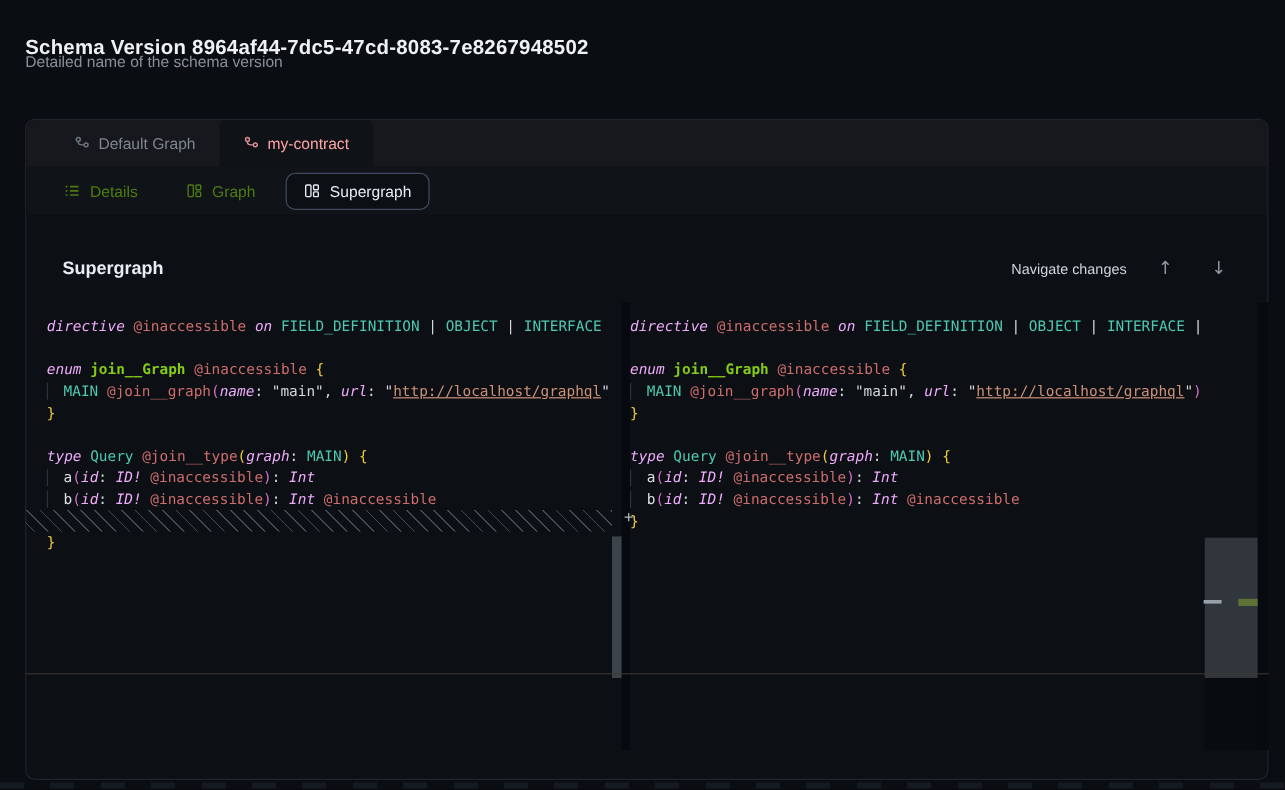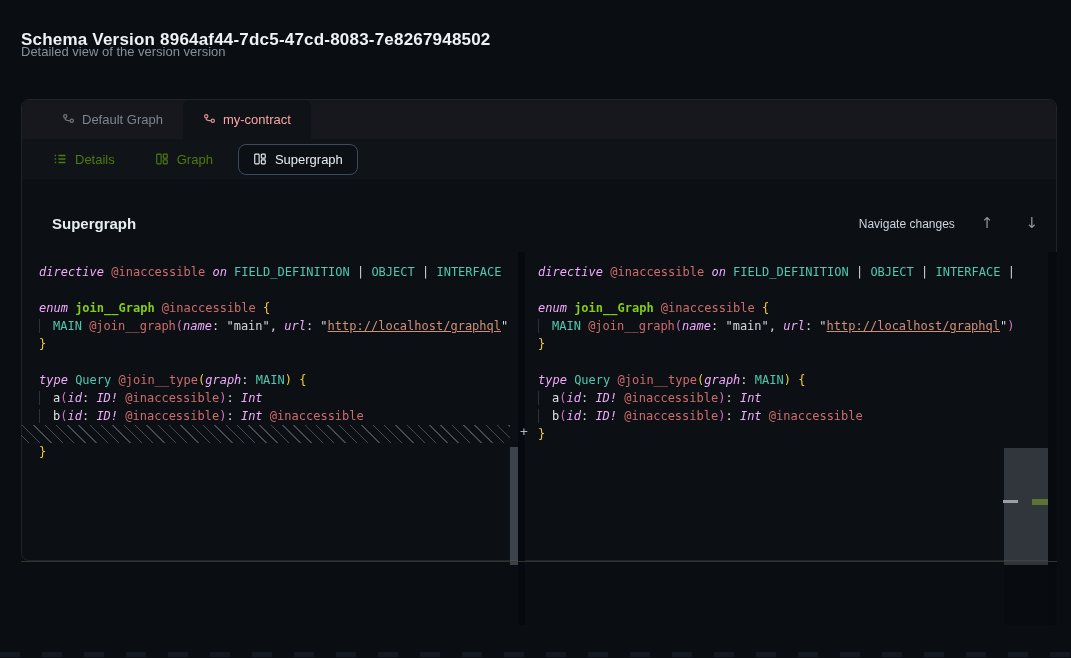--- a/index.html
+++ b/index.html
@@ -2,48 +2,48 @@
 <html><head>
 <meta charset="utf-8">
 <style>
   * { margin:0; padding:0; box-sizing:border-box; }
   html,body { width:1071px; height:658px; background:#0a0d12; font-family:"Liberation Sans",sans-serif; }
   #app { position:relative; width:1071px; height:658px; overflow:hidden; background:#0a0d12; }
 
   .page-title { position:absolute; left:21px; top:30px; font-size:17px; font-weight:700; color:#eef1f5; letter-spacing:.2px; }
   .page-subtitle { position:absolute; left:21px; top:44px; font-size:13px; color:#87909a; }
 
-  .card { position:absolute; left:21px; top:99px; width:1036px; height:462px; background:#0c0f14;
+  .card { position:absolute; left:21px; top:99px; width:1036px; height:551px; background:#0c0f14;
           border-radius:8px; border:1px solid #20242b; }
 
   .tabstrip { position:absolute; left:0; top:0; width:100%; height:39px; background:#16181d;
               border-radius:8px 8px 0 0; display:flex; align-items:stretch; padding-left:20px; }
   .tab { display:flex; align-items:center; gap:7px; padding:0 20px; font-size:13px; color:#7d8590; cursor:pointer; }
   .tab.active { background:#0f1216; color:#fca5a5; border-radius:6px 6px 0 0; }
   .tab .ic { display:inline-flex; opacity:.85; }
 
   .subtabrow { position:absolute; left:0; top:39px; width:100%; height:40px; background:#101318;
                display:flex; align-items:center; padding-left:16px; gap:10px; }
   .subtab { display:flex; align-items:center; gap:8px; padding:7px 14px; font-size:13px; color:#4d7c0f;
             border:1px solid transparent; border-radius:8px; cursor:pointer; }
   .subtab.active { color:#e6edf3; border-color:#3d4a5d; background:#0c0f14; }
   .subtab .ic { display:inline-flex; }
 
   .panel-heading { position:absolute; left:30px; top:115px; font-size:15px; font-weight:700; color:#e6edf3; }
-  .navigate { position:absolute; right:12px; top:114px; display:flex; align-items:center; gap:20px; }
+  .navigate { position:absolute; right:28px; top:114px; display:flex; align-items:center; gap:20px; }
   .navigate .lbl { font-size:12px; color:#ced6de; }
   .nav-arrow { font-size:15px; color:#8e969f; background:none; border:none; cursor:pointer; line-height:1;
                font-family:"DejaVu Sans",sans-serif; padding:2px 6px; }
 
   
   .editor { position:absolute; left:21px; top:252px; width:1036px; height:373px; }
   .sash { position:absolute; left:497px; top:0; width:7px; height:373px; background:#060910; }
   .ed { position:absolute; top:0; height:373px; overflow:hidden; }
   .ed-left  { left:0; width:489px; }
-  .ed-right { left:509px; width:532px; }
+  .ed-right { left:496px; width:532px; }
 
   .code { position:absolute; top:11px; left:0; right:0;
           font-family:"DejaVu Sans Mono","Liberation Mono",monospace; font-size:12px; line-height:18px; }
   .line { height:18px; white-space:pre; padding-left:18px; }
   .ed-right .line { padding-left:8px; width:493px; }
   .line.added { background:#424d1f; }
   .line.spacer { padding:0;
       background:repeating-linear-gradient(45deg, transparent 0 5px, #454b53 5px 6px, transparent 6px 8px); }
   .guide { border-left:1px solid #2c323b; padding-left:13px; }
 
@@ -72,21 +72,21 @@
   .card-bottom-line { position:absolute; left:21px; top:561px; width:1036px; height:1px; background:#3e3a31; opacity:.85; }
   .bottom-dashes { position:absolute; left:0; top:652px; width:1071px; height:5px;
       background:repeating-linear-gradient(90deg, #151a22 0 20px, transparent 20px 42px); }
 </style>
 </head>
 <body>
 
 <div id="app">
 
   <div class="page-title">Schema Version 8964af44-7dc5-47cd-8083-7e8267948502</div>
-  <div class="page-subtitle">Detailed view of the version version</div>
+  <div class="page-subtitle">Detailed name of the schema version</div>
 
   <div class="card">
 
     <div class="tabstrip">
       <div class="tab">
         <span class="ic">
           <svg viewBox="0 0 16 16" width="13" height="13" fill="none" stroke="currentColor" stroke-width="1.5">
             <circle cx="4" cy="4" r="2"></circle>
               <circle cx="12" cy="9.5" r="2"></circle>
               <path d="M4 6v1.2c0 1.8 2 2.3 4 2.3h2"></path>

